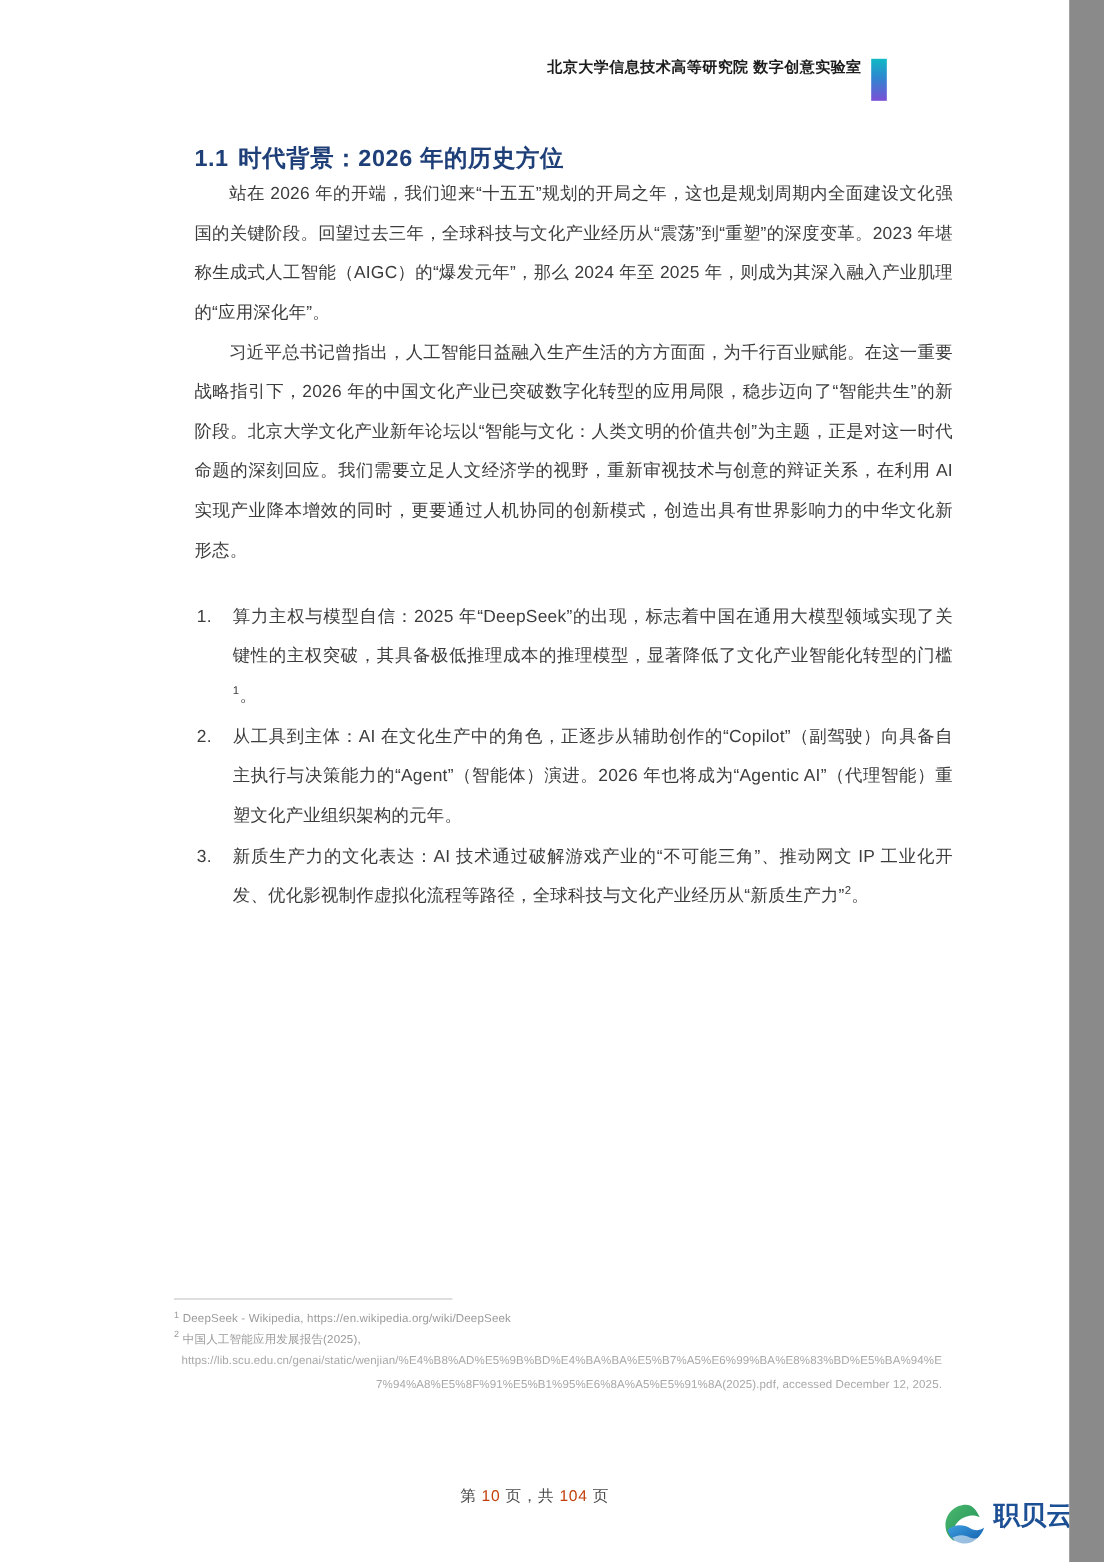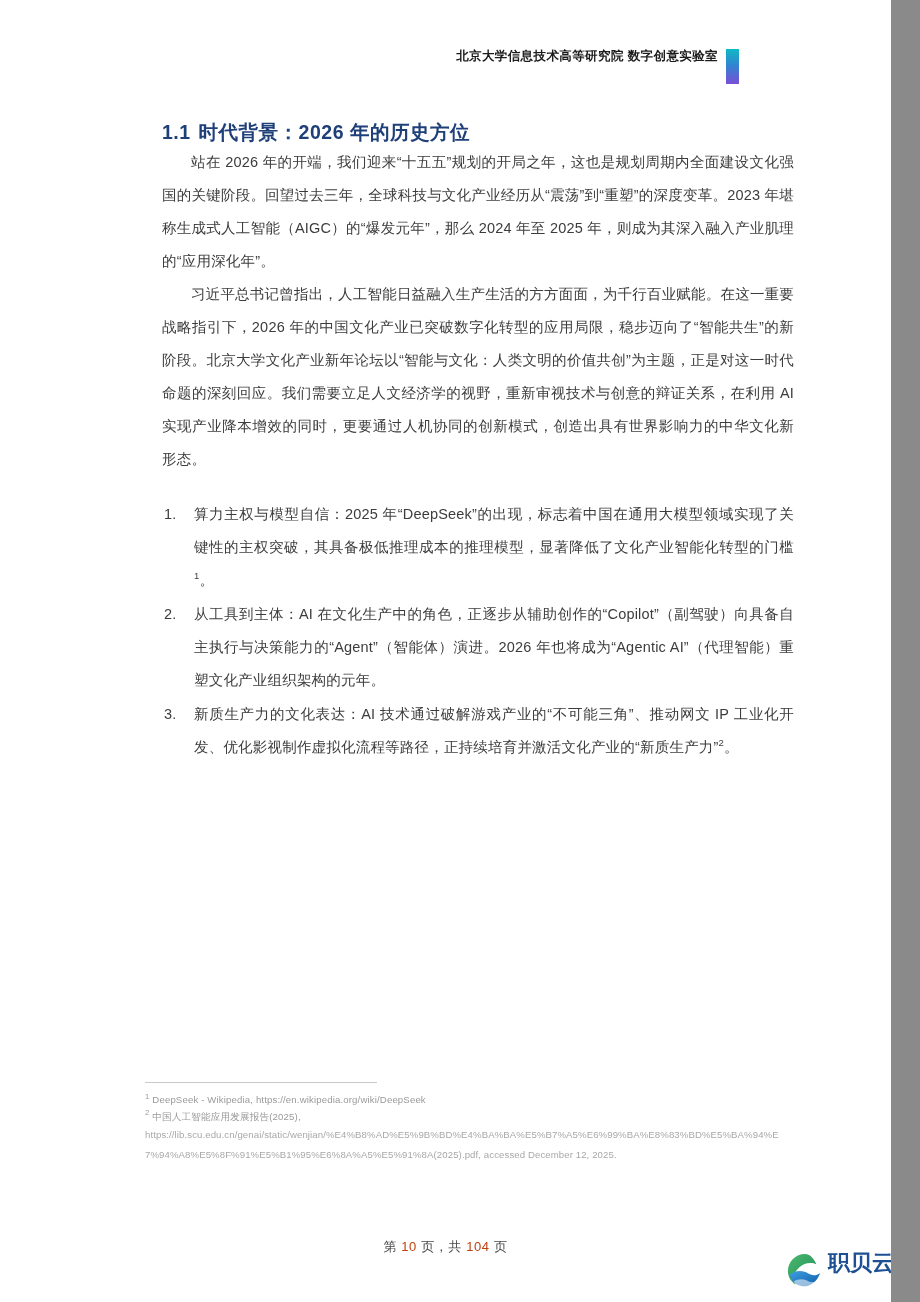--- a/index.html
+++ b/index.html
@@ -139,20 +139,21 @@
     vertical-align: super;
     line-height: 0;
     margin-right: 3px;
   }
   .fn-url-line {
     font-size: 9.6px;
     line-height: 20px;
     color: #a8a8a8;
     letter-spacing: 0.1px;
     word-break: break-all;
+    text-align: right;
   }
 
   
   .page-footer {
     position: absolute;
     left: 0;
     right: 0;
     top: 1238px;
     text-align: center;
     font-size: 13px;
@@ -199,21 +200,21 @@
     </h2>
 
     <p class="body-para gap-after-h1">站在 2026 年的开端，我们迎来“十五五”规划的开局之年，这也是规划周期内全面建设文化强国的关键阶段。回望过去三年，全球科技与文化产业经历从“震荡”到“重塑”的深度变革。2023 年堪称生成式人工智能（AIGC）的“爆发元年”，那么 2024 年至 2025 年，则成为其深入融入产业肌理的“应用深化年”。</p>
     <p class="body-para gap-para">习近平总书记曾指出，人工智能日益融入生产生活的方方面面，为千行百业赋能。在这一重要战略指引下，2026 年的中国文化产业已突破数字化转型的应用局限，稳步迈向了“智能共生”的新阶段。北京大学文化产业新年论坛以“智能与文化：人类文明的价值共创”为主题，正是对这一时代命题的深刻回应。我们需要立足人文经济学的视野，重新审视技术与创意的辩证关系，在利用 AI 实现产业降本增效的同时，更要通过人机协同的创新模式，创造出具有世界影响力的中华文化新形态。</p>
 
 
 
     <ol class="key-points" style="margin-top:22px;">
       <li><span>算力主权与模型自信：2025 年“DeepSeek”的出现，标志着中国在通用大模型领域实现了关键性的主权突破，其具备极低推理成本的推理模型，显著降低了文化产业智能化转型的门槛</span><sup class="fnref">1</sup><span>。</span></li>
       <li><span>从工具到主体：AI 在文化生产中的角色，正逐步从辅助创作的“Copilot”（副驾驶）向具备自主执行与决策能力的“Agent”（智能体）演进。2026 年也将成为“Agentic AI”（代理智能）重塑文化产业组织架构的元年。</span><sup class="fnref"></sup><span></span></li>
-      <li><span>新质生产力的文化表达：AI 技术通过破解游戏产业的“不可能三角”、推动网文 IP 工业化开发、优化影视制作虚拟化流程等路径，正持续培育并激活文化产业的“新质生产力”</span><sup class="fnref">2</sup><span>。</span></li>
+      <li><span>新质生产力的文化表达：AI 技术通过破解游戏产业的“不可能三角”、推动网文 IP 工业化开发、优化影视制作虚拟化流程等路径，全球科技与文化产业经历从“新质生产力”</span><sup class="fnref">2</sup><span>。</span></li>
     </ol>
 
   </div>
 
   <div class="footnotes">
     <div class="fn-rule"></div>
     <div class="fn-item"><span class="fn-num">1</span><span>DeepSeek - Wikipedia, https://en.wikipedia.org/wiki/DeepSeek</span></div>
     <div class="fn-item"><span class="fn-num">2</span><span>中国人工智能应用发展报告(2025),</span></div>
     <div class="fn-url-line">https://lib.scu.edu.cn/genai/static/wenjian/%E4%B8%AD%E5%9B%BD%E4%BA%BA%E5%B7%A5%E6%99%BA%E8%83%BD%E5%BA%94%E7%94%A8%E5%8F%91%E5%B1%95%E6%8A%A5%E5%91%8A(2025).pdf, accessed December 12, 2025.</div>
   </div>

